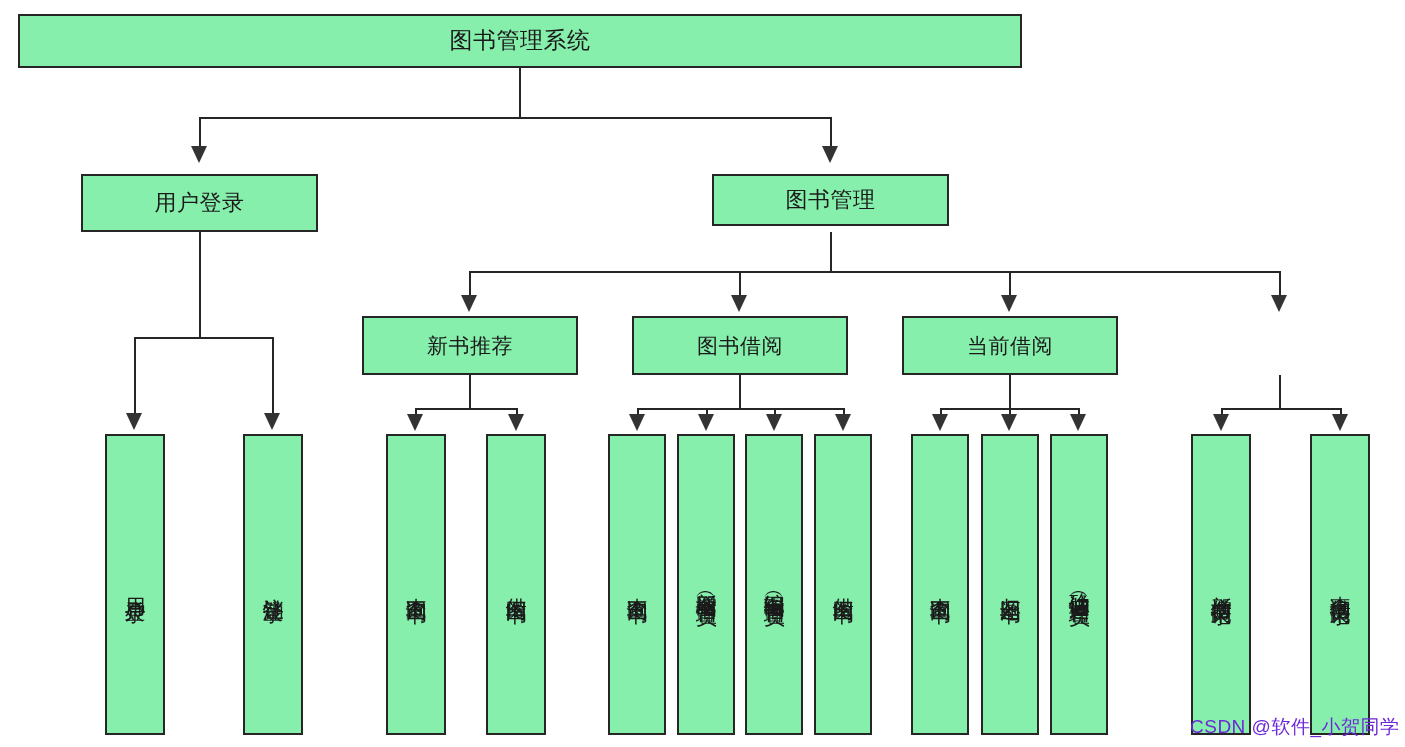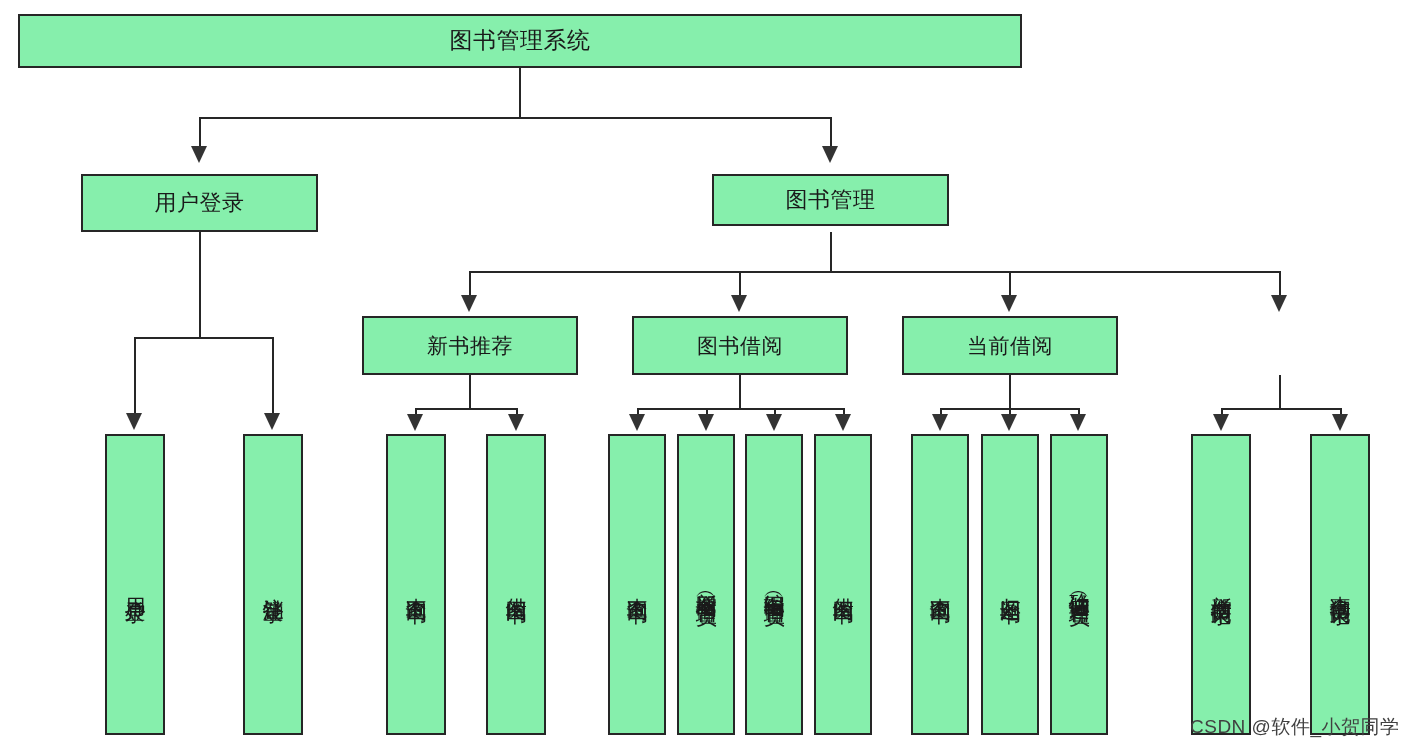--- a/index.html
+++ b/index.html
@@ -68,21 +68,21 @@
     width: 0;
     height: 0;
     border-left: 8px solid transparent;
     border-right: 8px solid transparent;
     border-top: 17px solid #333333;
   }
   
   #watermark {
     position: absolute;
     font-size: 19px;
-    color: #404040;
+    color: #6d28d9;
     white-space: nowrap;
     letter-spacing: 0.5px;
   }
 </style>
 </head>
 <body>
 
 <div id="canvas">
 
   <div class="node root" style="left:18px; top:14px; width:1004px; height:54px;">

